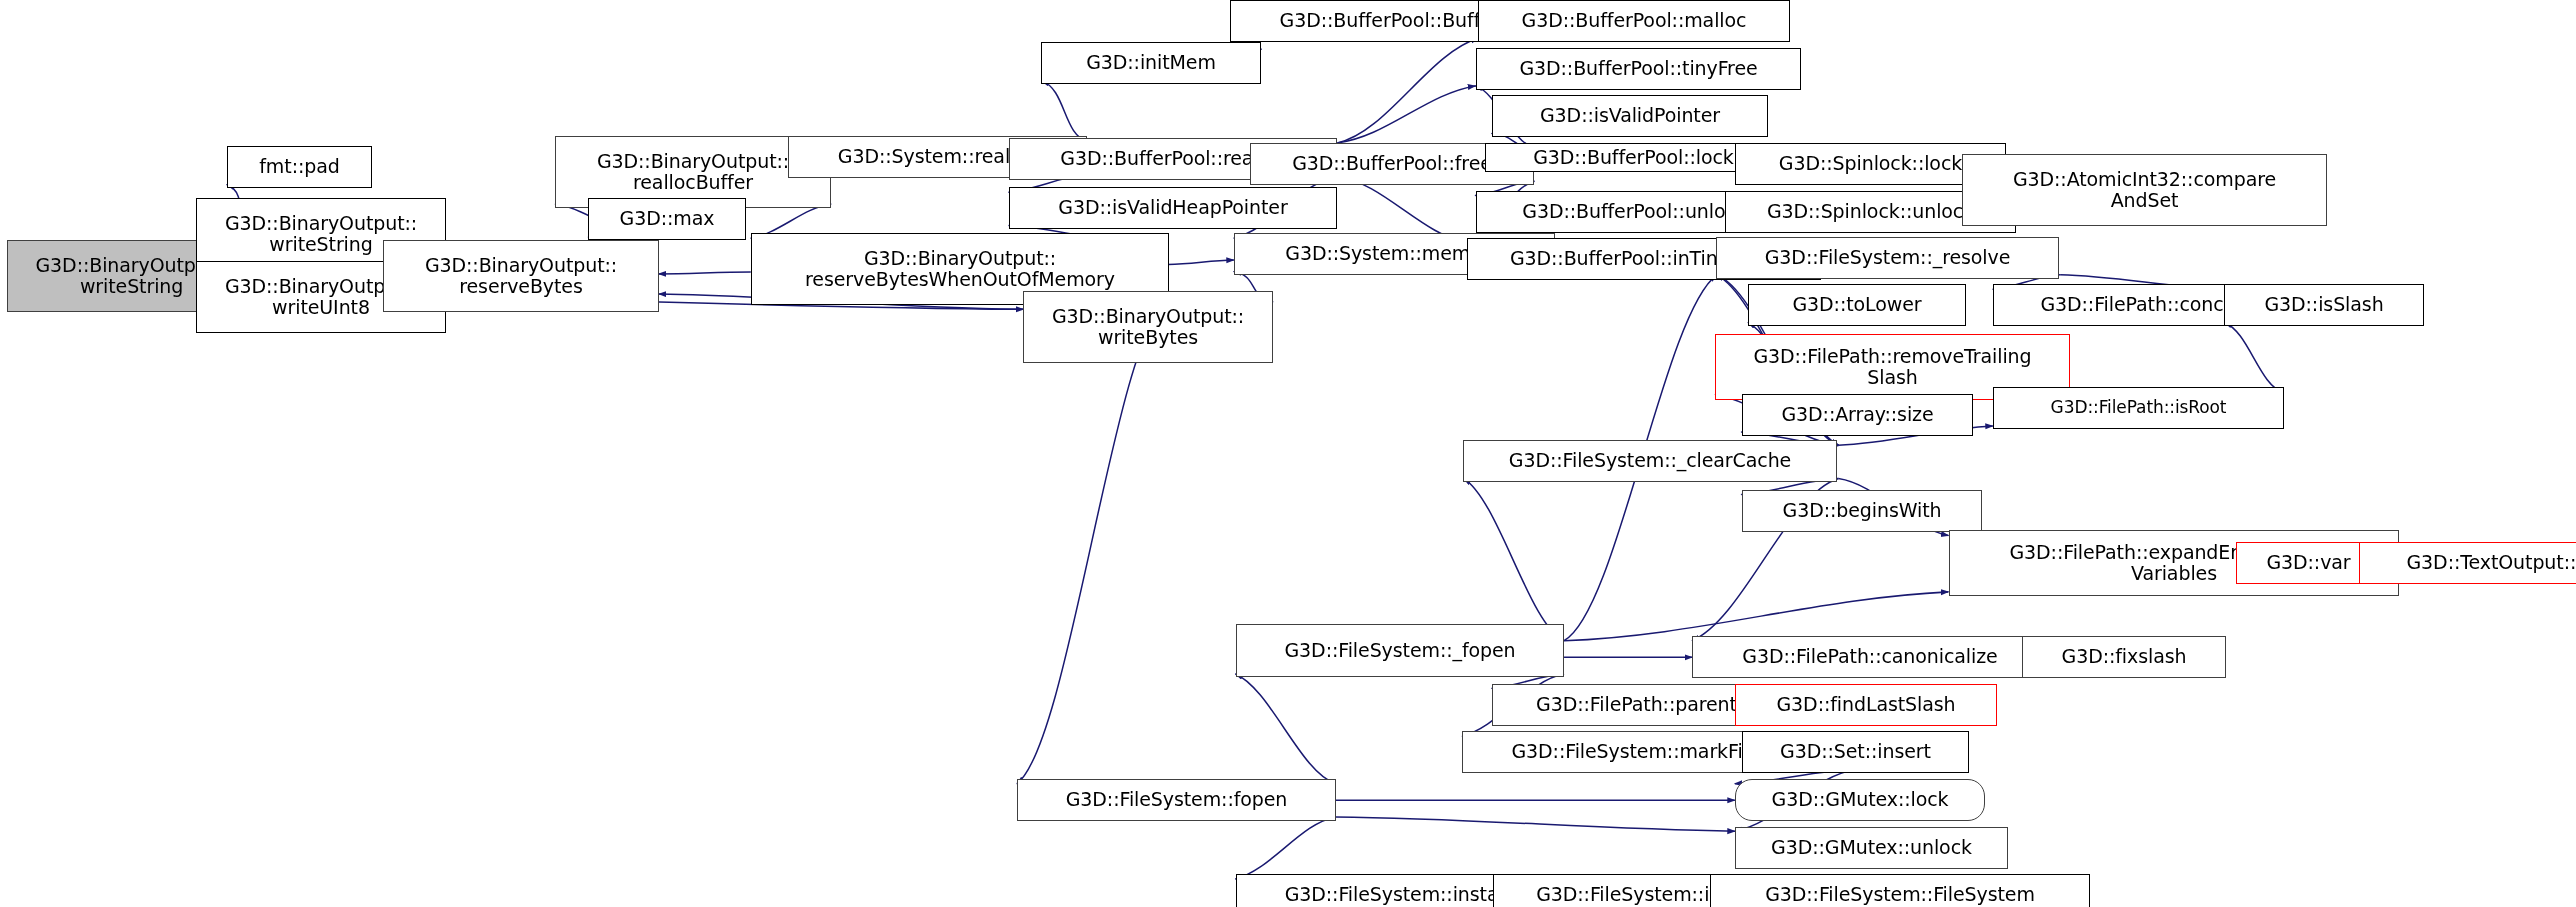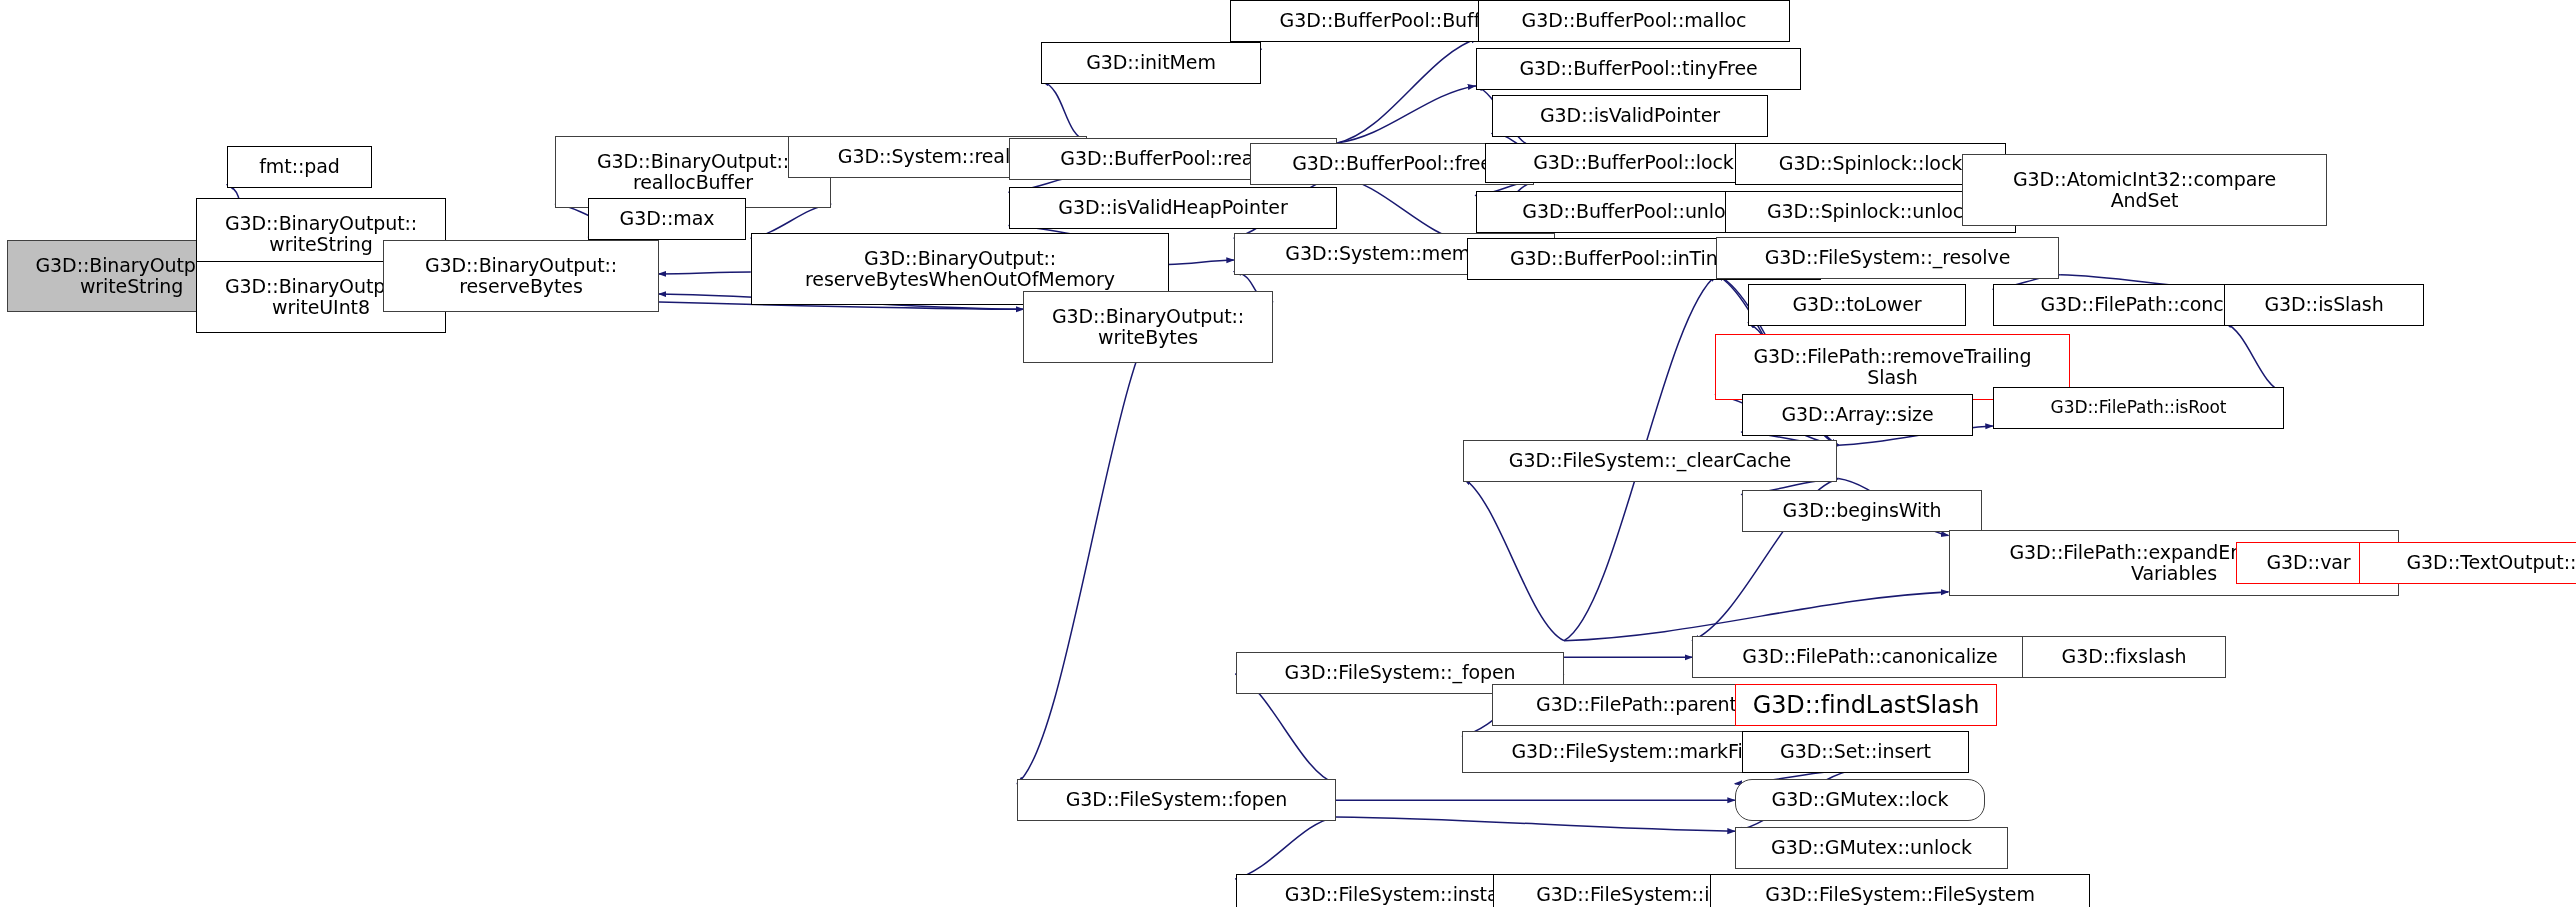--- a/index.html
+++ b/index.html
@@ -133,46 +133,46 @@
       <div class="node solid" style="left: 788px; top: 136px; width: 299px; height: 42px; font-size: 19px;">G3D::System::realloc</div>
       <div class="node " style="left: 1041px; top: 42px; width: 220px; height: 42px; font-size: 19px;">G3D::initMem</div>
       <div class="node solid" style="left: 1009px; top: 138px; width: 328px; height: 42px; font-size: 19px;">G3D::BufferPool::realloc</div>
       <div class="node " style="left: 1009px; top: 187px; width: 328px; height: 42px; font-size: 19px;">G3D::isValidHeapPointer</div>
       <div class="node solid" style="left: 1234px; top: 233px; width: 321px; height: 42px; font-size: 19px;">G3D::System::memcpy</div>
       <div class="node " style="left: 1230px; top: 0px; width: 358px; height: 42px; font-size: 19px;">G3D::BufferPool::BufferPool</div>
       <div class="node " style="left: 1478px; top: 0px; width: 312px; height: 42px; font-size: 19px;">G3D::BufferPool::malloc</div>
       <div class="node " style="left: 1476px; top: 48px; width: 325px; height: 42px; font-size: 19px;">G3D::BufferPool::tinyFree</div>
       <div class="node " style="left: 1492px; top: 95px; width: 276px; height: 42px; font-size: 19px;">G3D::isValidPointer</div>
       <div class="node solid" style="left: 1250px; top: 143px; width: 284px; height: 42px; font-size: 19px;">G3D::BufferPool::free</div>
-      <div class="node " style="left: 1485px; top: 143px; width: 297px; height: 40px; font-size: 19px;">G3D::BufferPool::lock</div>
+      <div class="node " style="left: 1485px; top: 143px; width: 297px; height: 29px; font-size: 19px;">G3D::BufferPool::lock</div>
       <div class="node " style="left: 1476px; top: 191px; width: 317px; height: 42px; font-size: 19px;">G3D::BufferPool::unlock</div>
       <div class="node " style="left: 1467px; top: 238px; width: 354px; height: 42px; font-size: 19px;">G3D::BufferPool::inTinyHeap</div>
       <div class="node " style="left: 1735px; top: 143px; width: 271px; height: 42px; font-size: 19px;">G3D::Spinlock::lock</div>
       <div class="node " style="left: 1725px; top: 191px; width: 291px; height: 42px; font-size: 19px;">G3D::Spinlock::unlock</div>
       <div class="node solid" style="left: 1962px; top: 154px; width: 365px; height: 72px;">G3D::AtomicInt32::compare
 AndSet</div>
       <div class="node solid" style="left: 1716px; top: 237px; width: 343px; height: 42px; font-size: 19px;">G3D::FileSystem::_resolve</div>
       <div class="node " style="left: 1748px; top: 284px; width: 218px; height: 42px; font-size: 19px;">G3D::toLower</div>
       <div class="node red" style="left: 1715px; top: 334px; width: 355px; height: 66px;">G3D::FilePath::removeTrailing
 Slash</div>
       <div class="node " style="left: 1742px; top: 394px; width: 231px; height: 42px; font-size: 19px;">G3D::Array::size</div>
       <div class="node solid" style="left: 1463px; top: 440px; width: 374px; height: 42px; font-size: 19px;">G3D::FileSystem::_clearCache</div>
       <div class="node solid" style="left: 1742px; top: 490px; width: 240px; height: 42px; font-size: 19px;">G3D::beginsWith</div>
       <div class="node " style="left: 1993px; top: 284px; width: 297px; height: 42px; font-size: 19px;">G3D::FilePath::concat</div>
       <div class="node " style="left: 2224px; top: 284px; width: 200px; height: 42px; font-size: 19px;">G3D::isSlash</div>
       <div class="node " style="left: 1993px; top: 387px; width: 291px; height: 42px; font-size: 17px;">G3D::FilePath::isRoot</div>
       <div class="node solid" style="left: 1949px; top: 530px; width: 450px; height: 66px;">G3D::FilePath::expandEnvironment
 Variables</div>
       <div class="node red" style="left: 2236px; top: 542px; width: 145px; height: 42px; font-size: 19px;">G3D::var</div>
       <div class="node red" style="left: 2359px; top: 542px; width: 392px; height: 42px; font-size: 19px;">G3D::TextOutput::writeSymbols</div>
-      <div class="node solid" style="left: 1236px; top: 652px; width: 328px; height: 42px; font-size: 19px;">G3D::FileSystem::_fopen</div>
+      <div class="node solid" style="left: 1236px; top: 624px; width: 328px; height: 53px; font-size: 19px;">G3D::FileSystem::_fopen</div>
       <div class="node solid" style="left: 1692px; top: 636px; width: 356px; height: 42px; font-size: 19px;">G3D::FilePath::canonicalize</div>
       <div class="node solid" style="left: 2022px; top: 636px; width: 204px; height: 42px; font-size: 19px;">G3D::fixslash</div>
       <div class="node solid" style="left: 1492px; top: 684px; width: 289px; height: 42px; font-size: 19px;">G3D::FilePath::parent</div>
-      <div class="node red" style="left: 1735px; top: 684px; width: 262px; height: 42px; font-size: 24px;">G3D::findLastSlash</div>
+      <div class="node red" style="left: 1735px; top: 684px; width: 262px; height: 42px; font-size: 19px;">G3D::findLastSlash</div>
       <div class="node solid" style="left: 1462px; top: 731px; width: 394px; height: 42px; font-size: 19px;">G3D::FileSystem::markFileUsed</div>
       <div class="node " style="left: 1742px; top: 731px; width: 227px; height: 42px; font-size: 19px;">G3D::Set::insert</div>
       <div class="node solid" style="left: 1735px; top: 779px; width: 250px; height: 42px; font-size: 19px; border-radius: 17px;">G3D::GMutex::lock</div>
       <div class="node solid" style="left: 1735px; top: 827px; width: 273px; height: 42px; font-size: 19px;">G3D::GMutex::unlock</div>
       <div class="node solid" style="left: 1017px; top: 779px; width: 319px; height: 42px; font-size: 19px;">G3D::FileSystem::fopen</div>
       <div class="node " style="left: 1236px; top: 874px; width: 345px; height: 42px; font-size: 19px;">G3D::FileSystem::instance</div>
       <div class="node " style="left: 1493px; top: 874px; width: 284px; height: 42px; font-size: 19px;">G3D::FileSystem::init</div>
       <div class="node " style="left: 1710px; top: 874px; width: 380px; height: 42px; font-size: 19px;">G3D::FileSystem::FileSystem</div>
     </div>
 </div>

